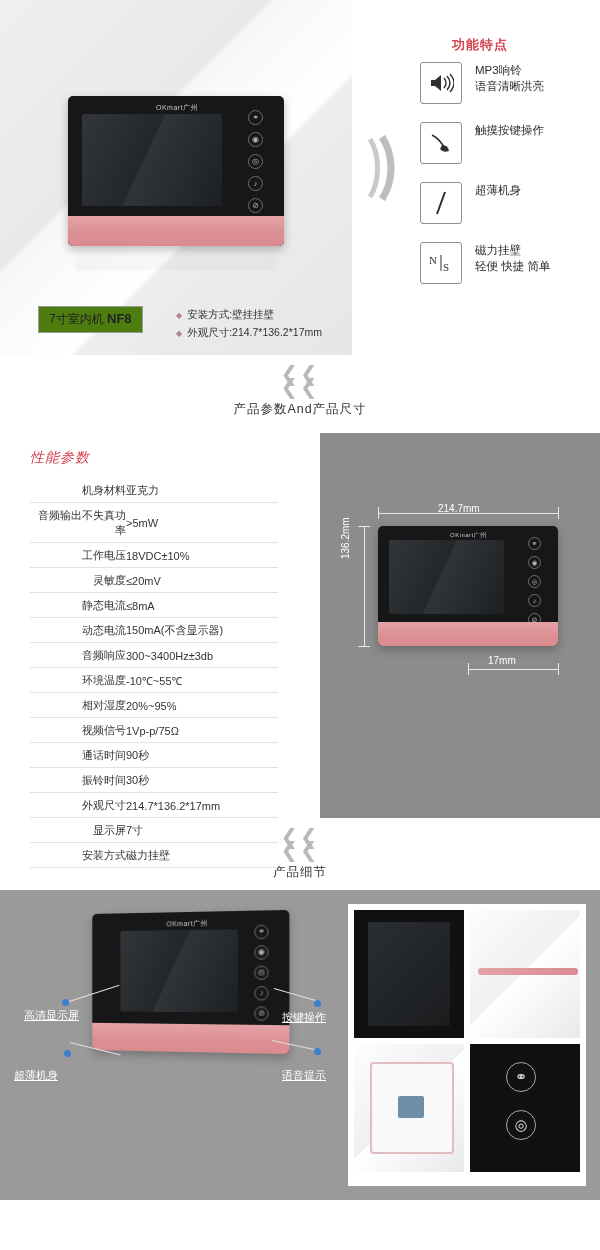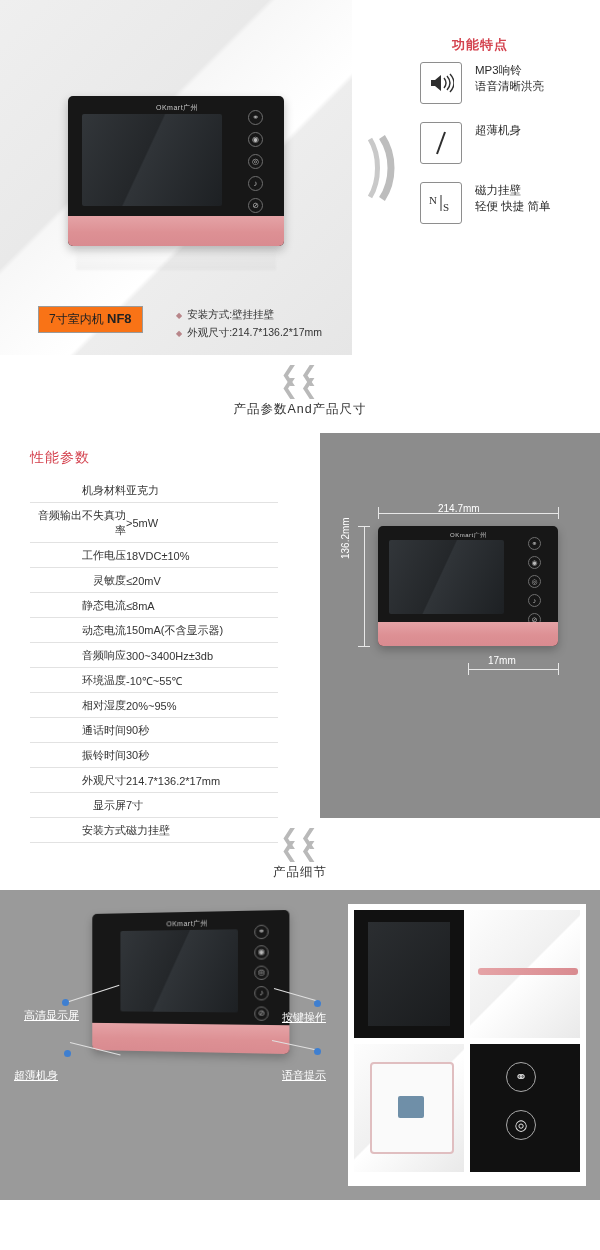--- a/index.html
+++ b/index.html
@@ -41,21 +41,21 @@
     font-size:8px; line-height:1;
   }
   .reflection {
     position:absolute; background:linear-gradient(180deg,rgba(160,160,160,.30),rgba(255,255,255,0));
     filter:blur(1px);
   }
 
   
   .label-card {
     position:absolute; left:38px; top:306px;
-    border:1px solid #9a9a9a; background:#f97316; padding:4px 10px;
+    border:1px solid #9a9a9a; background:#4d7c0f; padding:4px 10px;
     font-size:12px; color:#222;
   }
   .label-card b { font-size:13px; }
   .spec-bullets { position:absolute; left:176px; top:306px; font-size:10.5px; color:#333; line-height:16px; }
   .spec-bullets div::before { content:"\25C6"; color:#b8868a; font-size:8px; margin-right:5px; }
 
   
   .feat-title { position:absolute; left:452px; top:36px; font-size:13px; color:#d4434f; font-weight:bold; letter-spacing:1px; }
   .feat-list { position:absolute; left:420px; top:62px; width:175px; }
   .feat-row { display:flex; align-items:flex-start; height:50px; margin-bottom:10px; }
@@ -68,21 +68,21 @@
 
   
   .divider { width:600px; text-align:center; background:#fff; }
   .chev { color:#b9b9b9; font-size:21px; line-height:13px; letter-spacing:2px; }
   .div-cap { font-size:12.5px; color:#333; margin-top:8px; letter-spacing:1px; }
 
   
   .params { position:relative; width:600px; height:385px; }
   .params-left { position:absolute; left:0; top:0; width:320px; height:385px; background:#fff; }
   .params-right { position:absolute; left:320px; top:0; width:280px; height:385px; background:#8c8c8c; }
-  .p-title { position:absolute; left:30px; top:16px; font-size:14px; color:#d4434f; letter-spacing:1px; }
+  .p-title { position:absolute; left:30px; top:16px; font-size:14px; color:#d4434f; letter-spacing:1px;font-style:italic; }
   table.spec { position:absolute; left:30px; top:45px; width:248px; border-collapse:collapse; }
   table.spec td { font-size:11px; padding:5px 0 4px 0; border-bottom:1px solid #e2e2e2; color:#333; }
   table.spec td.k { width:96px;text-align:right; }
 
   
   .dimtxt { position:absolute; font-size:10px; color:#fff; }
   .vtick { position:absolute; width:1px; background:#e8e8e8; }
   .htick { position:absolute; height:1px; background:#e8e8e8; }
 
   
@@ -144,20 +144,31 @@
           <path d="M19 3 q6 7 0 14" stroke="#2f2f2f" stroke-width="1.4" fill="none"></path>
           <path d="M22 1 q8 9 0 18" stroke="#2f2f2f" stroke-width="1.4" fill="none"></path>
         </svg>
       </div>
       <div class="feat-txt">
         <div>MP3响铃</div>
         <div>语音清晰洪亮</div>
       </div>
     </div>
 
+    <div class="feat-row">
+      <div class="feat-box">
+        <svg width="26" height="24" viewBox="0 0 26 24">
+          <path d="M4 4 C10 7, 14 12, 17 18" stroke="#2f2f2f" stroke-width="1.5" fill="none"></path>
+          <path d="M14 14 q6 0 7 6 q-6 2 -9 -2 z" fill="#2f2f2f"></path>
+        </svg>
+      </div>
+      <div class="feat-txt">
+        <div>触摸按键操作</div>
+      </div>
+    </div>
 
     <div class="feat-row">
       <div class="feat-box">
         <svg width="20" height="26" viewBox="0 0 20 26">
           <path d="M14 2 L6 24" stroke="#2f2f2f" stroke-width="2" fill="none"></path>
         </svg>
       </div>
       <div class="feat-txt">
         <div>超薄机身</div>
       </div>
@@ -221,20 +232,24 @@
           <td class="k">音频响应</td>
           <td>300~3400Hz±3db</td>
         </tr>
     <tr>
           <td class="k">环境温度</td>
           <td>-10℃~55℃</td>
         </tr>
     <tr>
           <td class="k">相对湿度</td>
           <td>20%~95%</td>
+        </tr>
+    <tr>
+          <td class="k">视频信号</td>
+          <td>1Vp-p/75Ω</td>
         </tr>
     <tr>
           <td class="k">通话时间</td>
           <td>90秒</td>
         </tr>
     <tr>
           <td class="k">振铃时间</td>
           <td>30秒</td>
         </tr>
     <tr>

